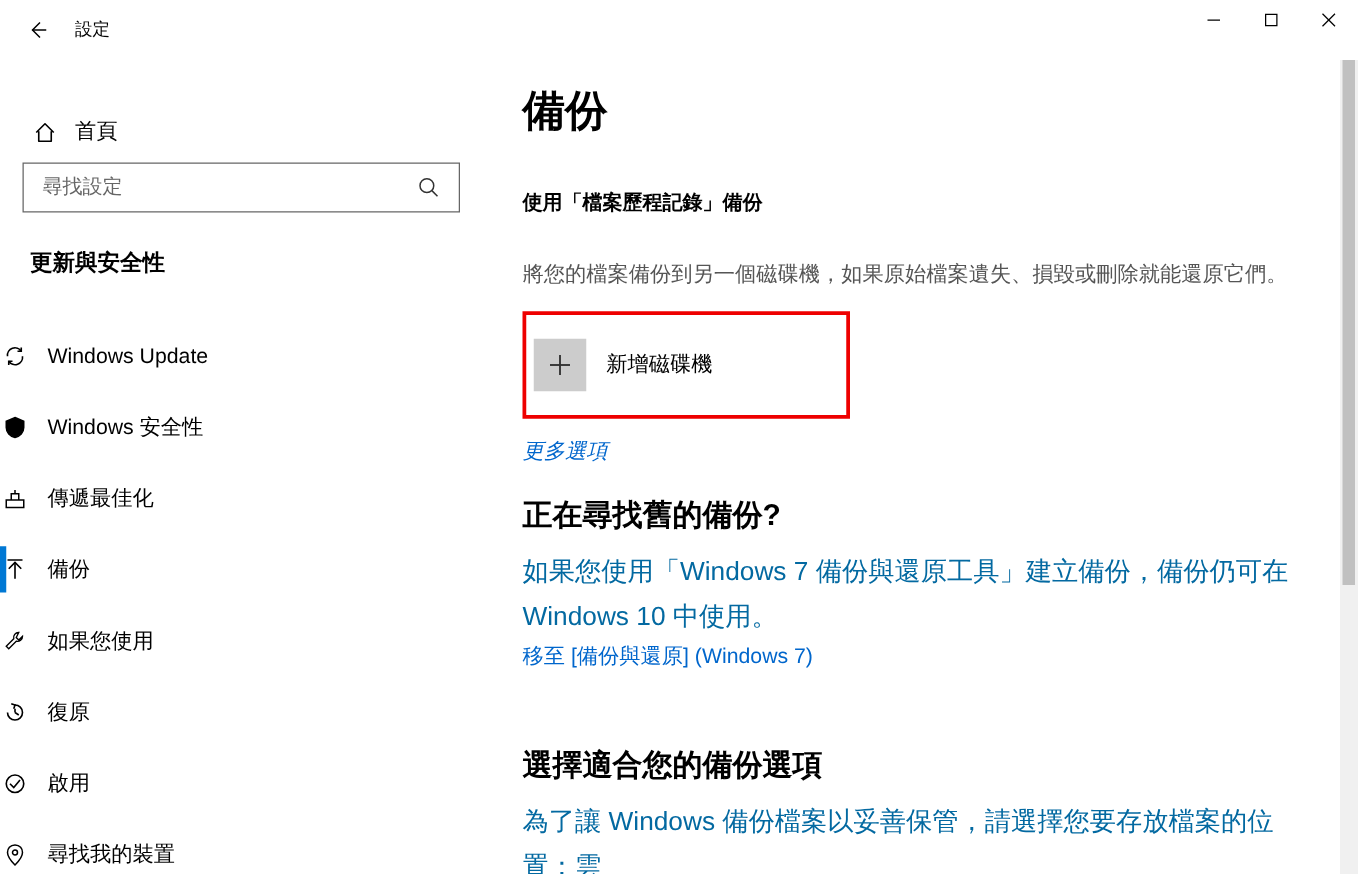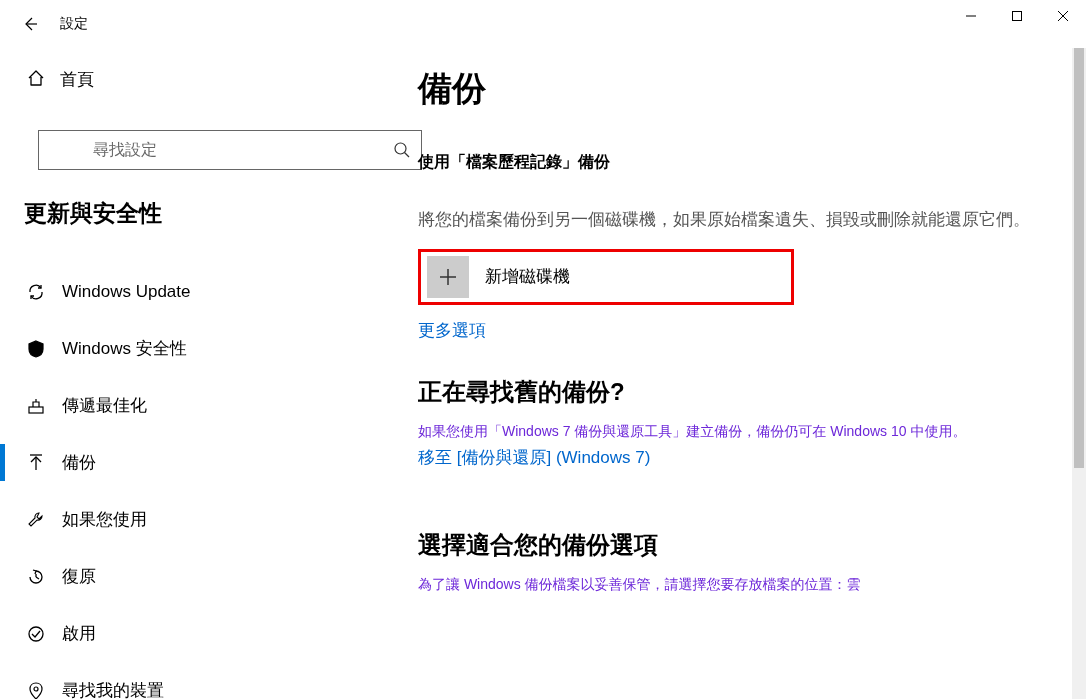--- a/index.html
+++ b/index.html
@@ -56,71 +56,69 @@
       height: calc(699px - 48px);
     }
     .sidebar {
       width: 388px;
       padding-left: 18px;
       padding-right: 18px;
       padding-top: 20px;
     }
     .home-row {
       display: flex;
-      align-items: flex-start;
+      align-items: flex-end;
       height: 48px;
       padding-left: 6px;
       cursor: pointer;
     }
     .home-row .icon-slot {
       width: 24px;
       display: flex;
       justify-content: center;
       margin-right: 12px;
     }
     .home-row .label {
       font-size: 17px;
     }
     .search-box {
       margin-top: 14px;
-      width: 384px;
+      width: 350px;
       height: 40px;
       border: 1px solid #666;
       display: flex;
       align-items: center;
       padding: 0 10px;
-      justify-content: flex-end;
-      margin-left: 20px;
+      justify-content: center;
     }
     .search-box input {
       border: none;
       outline: none;
       font-size: 16px;
       width: 300px;
       background: transparent;
     }
     .search-box input::placeholder {
       color: #666;
     }
     .category-title {
       margin-top: 28px;
-      font-size: 23px;
+      font-size: 18px;
       font-weight: 600;
       padding-left: 6px;
     }
     .nav-list {
       margin-top: 34px;
       margin-left: -18px;
       width: 388px;
     }
     .nav-item {
       height: 57px;
       display: flex;
       align-items: center;
-      padding-left: 24px;
       cursor: pointer;
       position: relative;
     }
     .nav-item .icon-slot {
       width: 24px;
       display: flex;
       justify-content: center;
       margin-right: 14px;
     }
     .nav-item .label {
@@ -155,22 +153,22 @@
     }
     .section-desc {
       font-size: 17px;
       color: #555;
       margin-bottom: 14px;
       line-height: 1.7;
       margin-top: 33px;
     }
     .add-drive-row {
       border: 3px solid #ee0000;
-      width: 376px;
-      padding: 4px 6px;
+      width: 262px;
+      padding: 19px 6px;
       display: flex;
       align-items: center;
       cursor: pointer;
     }
     .plus-box {
       width: 42px;
       height: 42px;
       background: #cccccc;
       display: flex;
       align-items: center;
@@ -185,30 +183,31 @@
       font-size: 17px;
     }
     .link {
       color: #0066cc;
       font-size: 17px;
       cursor: pointer;
       display: inline-block;
     }
     .more-options {
       margin-top: 14px;
-      margin-bottom: 34px;
+      margin-bottom: 24px;
+      font-style: italic;
     }
     .section2-title {
       font-size: 24px;
       font-weight: 600;
       margin-bottom: 12px;
     }
     .section2-desc {
-      font-size: 14px;
-      color: #6d28d9;
+      font-size: 21px;
+      color: #0369a1;
       line-height: 1.7;
       margin-bottom: 2px;
     }
     .bottom-section {
       margin-top: 60px;
     }
     .scrollbar-track {
       position: absolute;
       right: 0;
       top: 48px;

